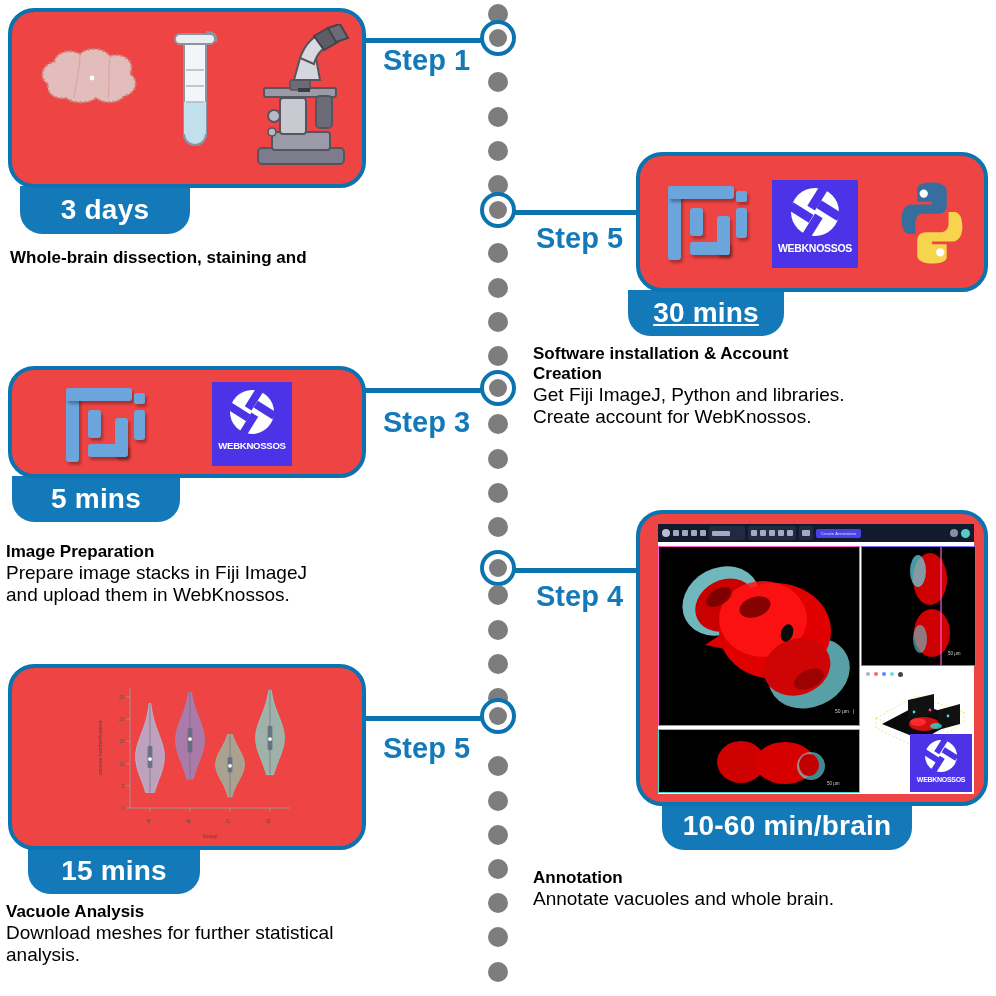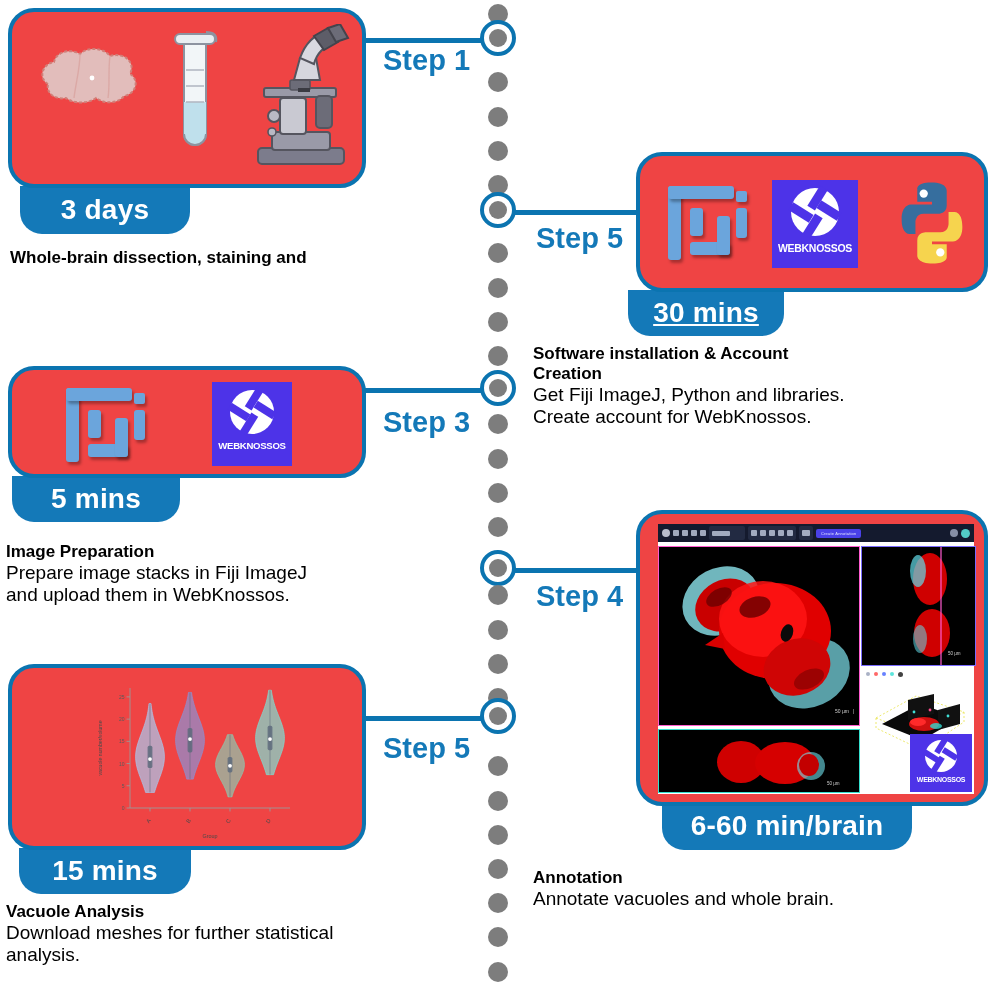--- a/index.html
+++ b/index.html
@@ -343,21 +343,21 @@
         <div class="disc" style="left:15px;top:6px;width:32px;height:32px;"></div>
         <div class="cut" style="left:28px;top:4px;width:6px;height:16px;transform:rotate(32deg);"></div>
         <div class="cut" style="left:25px;top:22px;width:6px;height:16px;transform:rotate(32deg);"></div>
         <div class="cut" style="left:13px;top:19px;width:16px;height:6px;transform:rotate(32deg);"></div>
         <div class="cut" style="left:32px;top:17px;width:16px;height:6px;transform:rotate(32deg);"></div>
         <div class="wkt" style="top:42px;font-size:7px;letter-spacing:-.3px;">WEBKNOSSOS</div>
       </div>
     </div>
   </div>
   <div class="badge" style="left:662px;top:802px;width:250px;height:48px;">
-    <span>6-60 min/brain</span>
+    <span>10-60 min/brain</span>
   </div>
   <div class="steplabel" style="left:536px;top:580px;">Step 4</div>
   <div class="desc" style="left:533px;top:868px;width:463px;">
     <div class="t">Annotation</div>
     <div class="s">Annotate vacuoles and whole brain.</div>
   </div>
 
   <div class="card" style="left:8px;top:664px;width:358px;height:186px;">
     <svg id="violin" style="position:absolute;left:76px;top:12px;" width="210" height="162" viewBox="0 0 210 162">
         <line x1="42" y1="8" x2="42" y2="128" stroke="#9a9a9a" stroke-width="0.9"></line>
@@ -395,21 +395,21 @@
         <line x1="142" y1="128" x2="142" y2="131.5" stroke="#9a9a9a" stroke-width="0.9"></line>
         <text x="142" y="142" font-size="5.6" fill="#4a4a4a" text-anchor="middle" font-family="Liberation Sans, sans-serif" transform="rotate(-55 142 142)">C</text>
         <path d="M178.43 94.67 L177.88 92.75 L177.29 90.83 L176.65 88.91 L175.98 86.99 L175.27 85.07 L174.53 83.15 L173.77 81.23 L173.01 79.31 L172.25 77.39 L171.51 75.47 L170.80 73.56 L170.13 71.64 L169.51 69.72 L168.96 67.80 L168.50 65.88 L168.12 63.96 L167.84 62.04 L167.67 60.12 L167.60 58.20 L167.64 56.28 L167.80 54.36 L168.05 52.44 L168.41 50.53 L168.86 48.61 L169.39 46.69 L169.99 44.77 L170.65 42.85 L171.36 40.93 L172.09 39.01 L172.85 37.09 L173.61 35.17 L174.37 33.25 L175.11 31.33 L175.83 29.41 L176.52 27.49 L177.16 25.58 L177.76 23.66 L178.32 21.74 L178.83 19.82 L179.28 17.90 L179.69 15.98 L180.06 14.06 L180.37 12.14 L180.65 10.22 L183.35 10.22 L183.63 12.14 L183.94 14.06 L184.31 15.98 L184.72 17.90 L185.17 19.82 L185.68 21.74 L186.24 23.66 L186.84 25.58 L187.48 27.49 L188.17 29.41 L188.89 31.33 L189.63 33.25 L190.39 35.17 L191.15 37.09 L191.91 39.01 L192.64 40.93 L193.35 42.85 L194.01 44.77 L194.61 46.69 L195.14 48.61 L195.59 50.53 L195.95 52.44 L196.20 54.36 L196.36 56.28 L196.40 58.20 L196.33 60.12 L196.16 62.04 L195.88 63.96 L195.50 65.88 L195.04 67.80 L194.49 69.72 L193.87 71.64 L193.20 73.56 L192.49 75.47 L191.75 77.39 L190.99 79.31 L190.23 81.23 L189.47 83.15 L188.73 85.07 L188.02 86.99 L187.35 88.91 L186.71 90.83 L186.12 92.75 L185.57 94.67 Z" fill="#7fdbd0" fill-opacity="0.72" stroke="#7fdbd0" stroke-width="0.7"></path>
         <line x1="182" y1="94.66666666666666" x2="182" y2="10.222222222222214" stroke="#5e6b7d" stroke-width="0.7" opacity="0.8"></line>
         <rect x="179.6" y="45.77777777777777" width="4.8" height="24.444444444444457" fill="#5e6b7d" opacity="0.85" rx="1.6"></rect>
         <circle cx="182" cy="59.111111111111114" r="1.9" fill="#ffffff"></circle>
         <line x1="182" y1="128" x2="182" y2="131.5" stroke="#9a9a9a" stroke-width="0.9"></line>
         <text x="182" y="142" font-size="5.6" fill="#4a4a4a" text-anchor="middle" font-family="Liberation Sans, sans-serif" transform="rotate(-55 182 142)">D</text>
       </svg>
   </div>
-  <div class="badge" style="left:19px;top:848px;width:172px;height:46px;">
+  <div class="badge" style="left:28px;top:848px;width:172px;height:46px;">
     <span>15 mins</span>
   </div>
   <div class="steplabel" style="left:383px;top:732px;">Step 5</div>
   <div class="desc" style="left:6px;top:902px;width:480px;">
     <div class="t">Vacuole Analysis</div>
     <div class="s">Download meshes for further statistical</div>
     <div class="s">analysis.</div>
   </div>
 
 </div>

